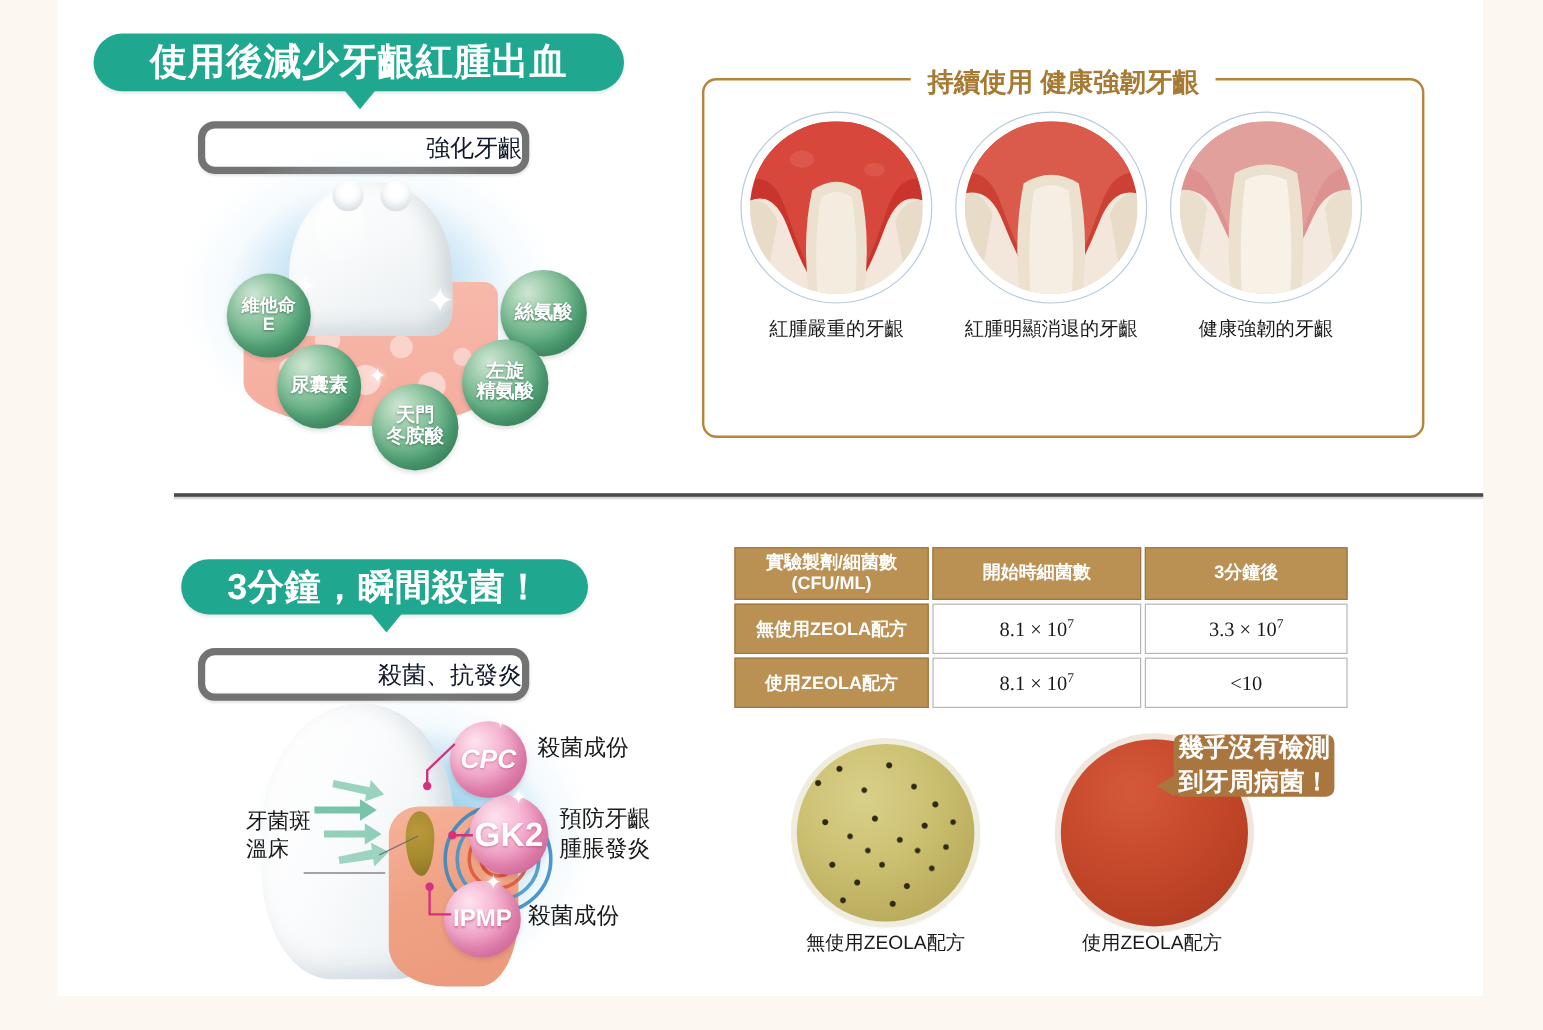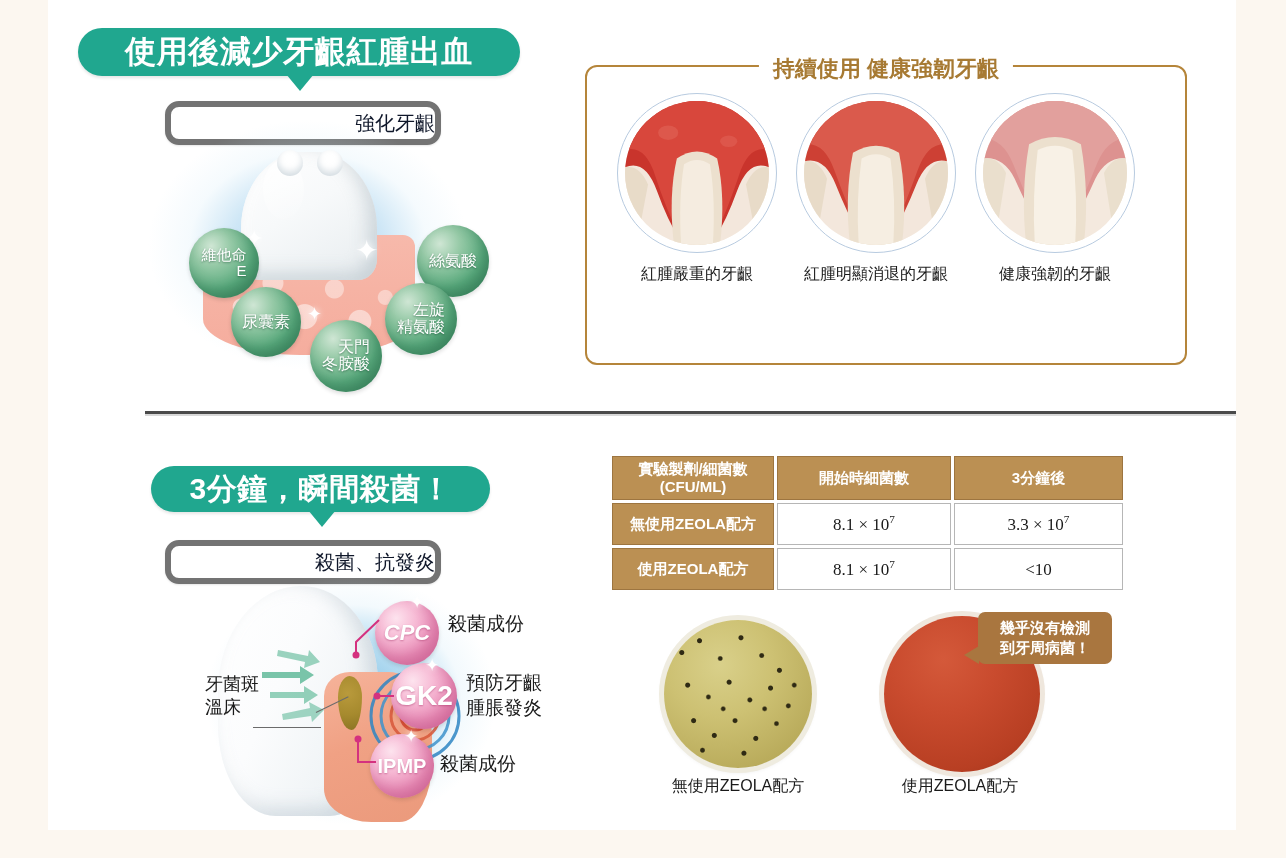--- a/index.html
+++ b/index.html
@@ -96,21 +96,21 @@
   .molar-notch{
     position:absolute;top:-2px;width:26px;height:26px;border-radius:50%;
     background:#ffffff;
     box-shadow:inset 0 -4px 7px rgba(150,170,182,.40);
   }
 
   
   .bub{
     position:absolute;border-radius:50%;
     display:flex;align-items:center;justify-content:center;
-    text-align:right;color:#fff;font-weight:normal;line-height:1.05;
+    text-align:center;color:#fff;font-weight:bold;line-height:1.05;
     background:radial-gradient(circle at 32% 26%, #cfe6d4 0%, #95c9a6 28%, #5aab7e 62%, #3f8f65 100%);
     box-shadow:inset -5px -7px 13px rgba(30,90,60,.38), 0 2px 4px rgba(0,0,0,.14);
     text-shadow:0 1px 2px rgba(20,70,45,.55);
   }
 
   
   .pbub{
     position:absolute;border-radius:50%;
     display:flex;align-items:center;justify-content:center;
     color:#fff;font-weight:bold;
@@ -446,20 +446,20 @@
         </tr>
       </tbody>
     </table>
 
     <div class="dish no" style="left:616px;top:620px;width:148px;height:148px;"></div>
     <div class="caption" style="left:600px;top:776px;width:180px;font-size:16px;">無使用ZEOLA配方</div>
 
     <div class="dish yes" style="left:836px;top:616px;width:156px;height:156px;"></div>
     <div class="caption" style="left:822px;top:776px;width:180px;font-size:16px;">使用ZEOLA配方</div>
 
-    <div class="callout" style="left:930px;top:612px;width:134px;height:52px;font-size:15px;">
+    <div class="callout" style="left:930px;top:612px;width:134px;height:52px;font-size:21px;">
       <span>幾乎沒有檢測
 到牙周病菌！</span>
       <span class="ctail" style="top:34px;"></span>
     </div>
 
   </div>
 </div>
 
 </body></html>

